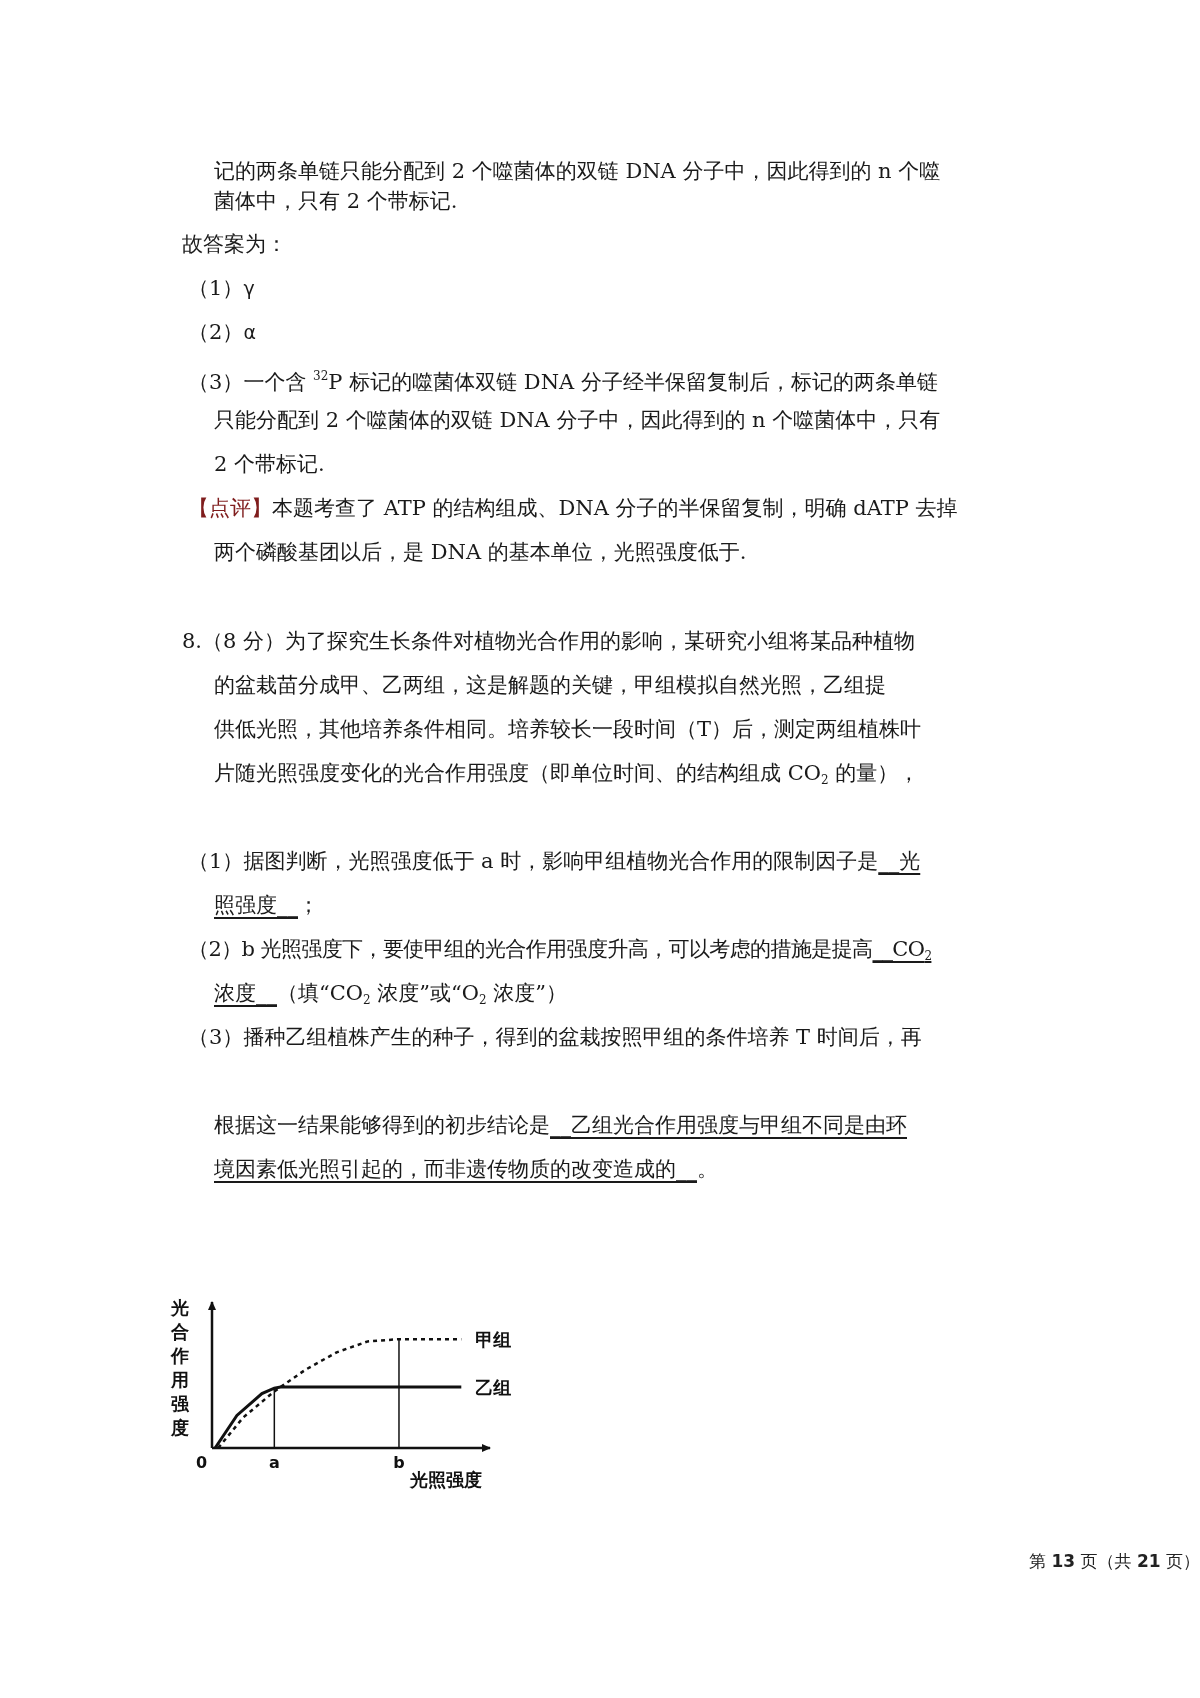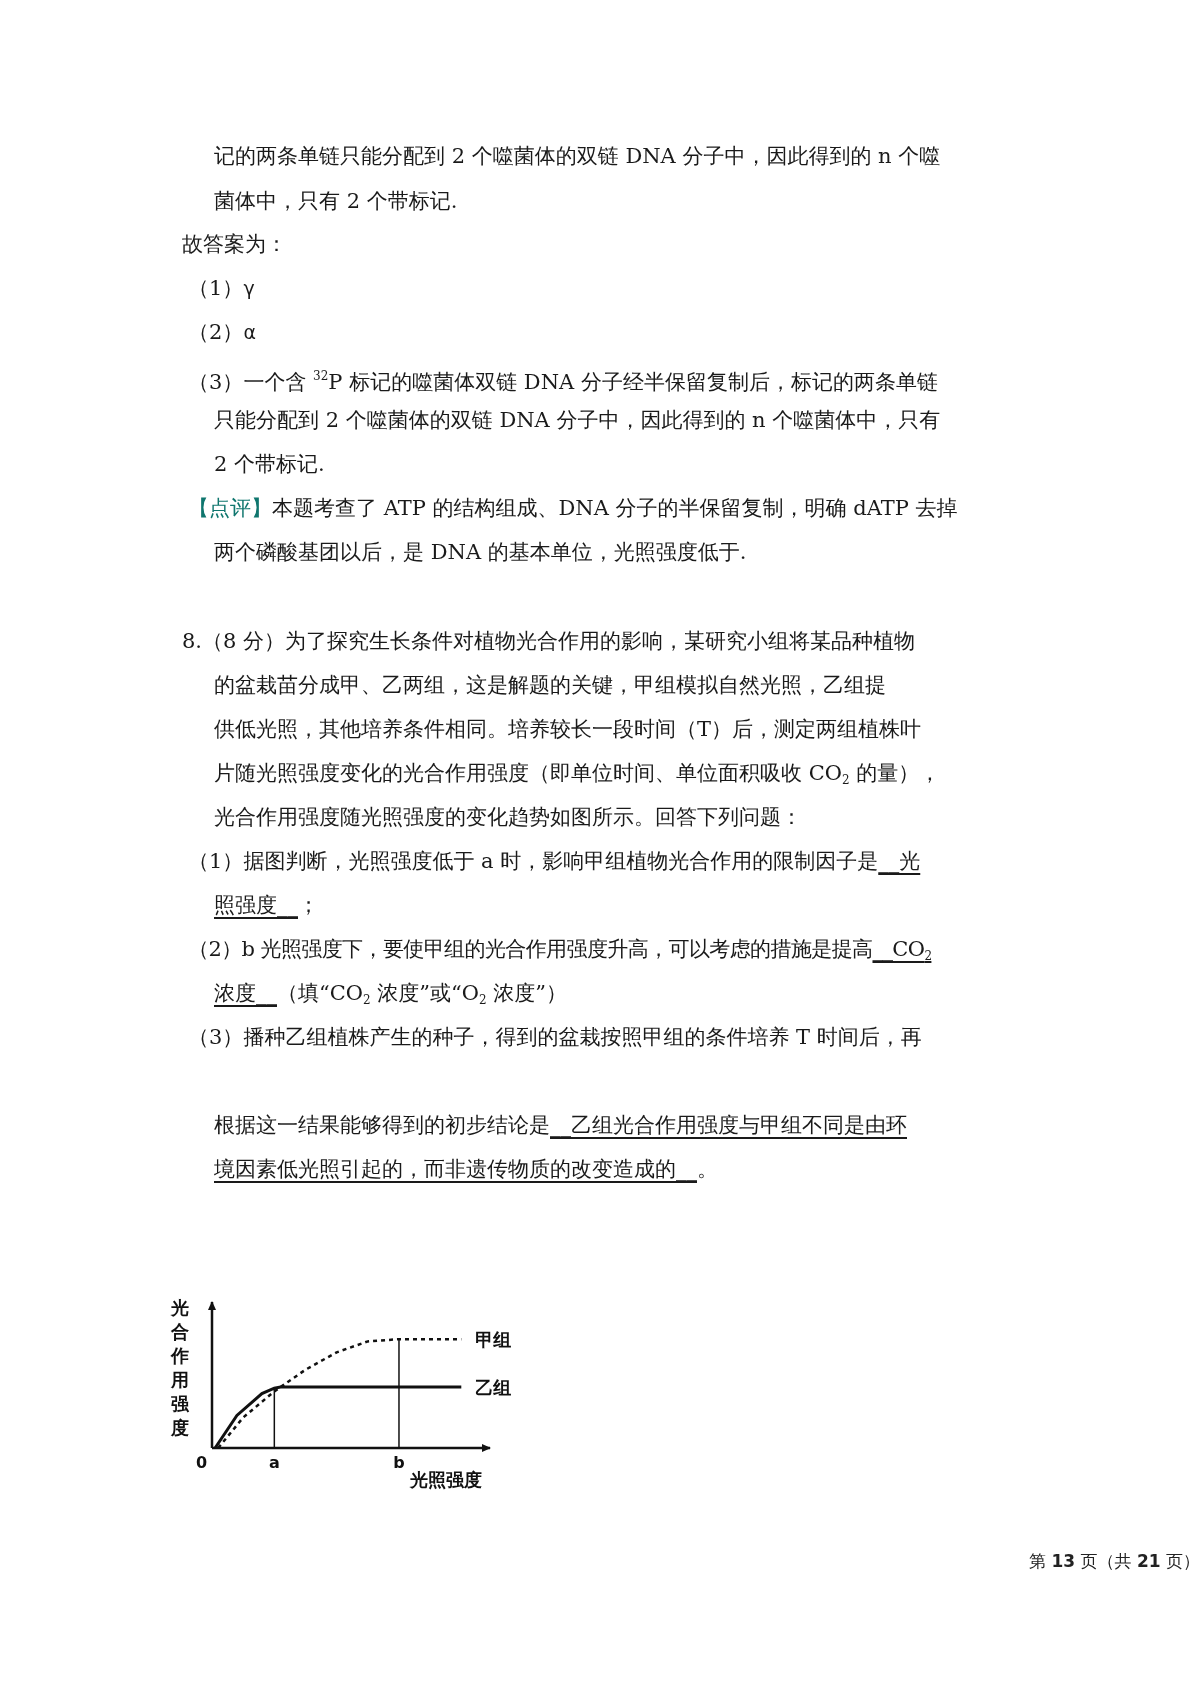--- a/index.html
+++ b/index.html
@@ -6,34 +6,34 @@
   body { width: 1200px; height: 1698px; position: relative; overflow: hidden;
          font-family: "DejaVu Serif", "Liberation Serif", serif; color: #111; }
   .page { position: absolute; left: 0; top: 0; width: 1200px; height: 1698px; }
   .line { position: absolute; font-size: 21px; line-height: 30px; white-space: nowrap; color: #1a1a1a; }
   .l0 { left: 182px; }
   .l1 { left: 214px; }
   .l2 { left: 188px; }
   .latin { font-family: "DejaVu Sans", "Liberation Sans", sans-serif; font-size: 19px; }
   sup { font-size: 12px; vertical-align: 9px; text-align: right; }
   sub { font-size: 12px; vertical-align: -4px; }
-  .blue { color: #0f766e; }
+  .blue { color: #7f1d1d; }
   .ans { text-decoration: underline; text-underline-offset: 5px; }
   .footer { position: absolute; top: 1550px; left: 0; width: 1200px; text-align: right;
             font-size: 17px; color: #222; }
   .footer b { font-family: "DejaVu Sans", "Liberation Sans", sans-serif; font-weight: bold; }
   #figure { position: absolute; left: 170px; top: 1288px; }
   #figure text { font-family: "DejaVu Sans", "Liberation Sans", sans-serif; font-weight: bold; fill: #111; }
 </style>
 </head>
 <body>
 
 <div class="page">
 
-  <div class="line l1" style="top:141px"><span>记的两条单链只能分配到 2 个噬菌体的双链 DNA 分子中，因此得到的 n 个噬</span></div>
+  <div class="line l1" style="top:156px"><span>记的两条单链只能分配到 2 个噬菌体的双链 DNA 分子中，因此得到的 n 个噬</span></div>
   <div class="line l1" style="top:186px"><span>菌体中，只有 2 个带标记.</span></div>
 
   <div class="line l0" style="top:229px">故答案为：</div>
 
   <div class="line l2" style="top:273px">
     <span>（1）</span><span class="latin">γ</span>
   </div>
   <div class="line l2" style="top:317px">
     <span>（2）</span><span class="latin">α</span>
   </div>
@@ -47,23 +47,22 @@
     <span class="blue">【点评】</span><span>本题考查了 ATP 的结构组成、DNA 分子的半保留复制，明确 dATP 去掉</span>
   </div>
   <div class="line l1" style="top:537px">两个磷酸基团以后，是 DNA 的基本单位，光照强度低于.</div>
 
   <div class="line" style="left:182px; top:626px">
     <span>8.</span><span>（8 分）</span><span>为了探究生长条件对植物光合作用的影响，某研究小组将某品种植物</span>
   </div>
   <div class="line l1" style="top:670px">的盆栽苗分成甲、乙两组，这是解题的关键，甲组模拟自然光照，乙组提</div>
   <div class="line l1" style="top:714px">供低光照，其他培养条件相同。培养较长一段时间（T）后，测定两组植株叶</div>
   <div class="line l1" style="top:758px">
-    <span>片随光照强度变化的光合作用强度（即单位时间、单位面积吸收 CO</span><sub>2</sub><span> 的量），</span>
+    <span>片随光照强度变化的光合作用强度（即单位时间、的结构组成 CO</span><sub>2</sub><span> 的量），</span>
   </div>
-  <div class="line l1" style="top:802px">光合作用强度随光照强度的变化趋势如图所示。回答下列问题：</div>
 
   <div class="line l2" style="top:846px">
     <span>（1）</span><span>据图判断，光照强度低于 a 时，影响甲组植物光合作用的限制因子是</span><span class="ans">__光</span>
   </div>
   <div class="line l1" style="top:890px">
     <span class="ans">照强度__</span><span>；</span>
   </div>
 
   <div class="line l2" style="top:934px; letter-spacing:-0.6px">
     <span>（2）</span><span>b 光照强度下，要使甲组的光合作用强度升高，可以考虑的措施是提高</span><span class="ans"><span>__CO</span><sub>2</sub></span>

